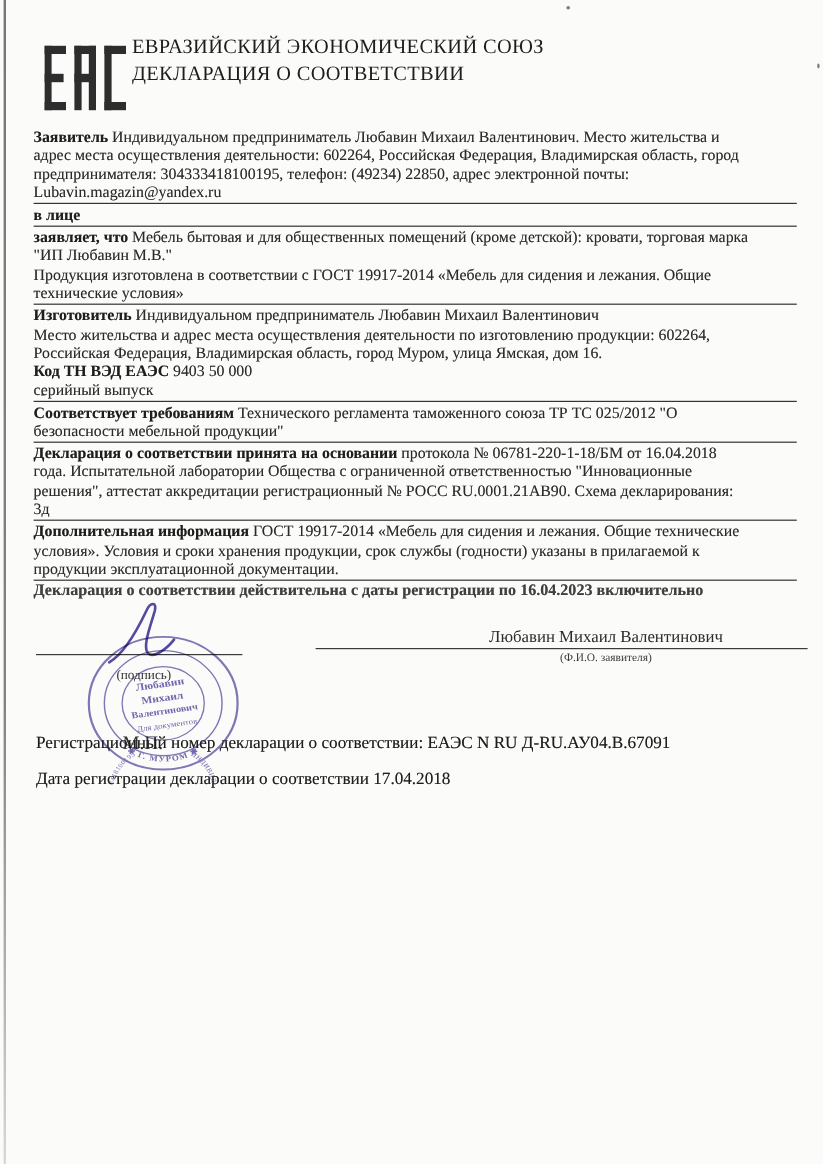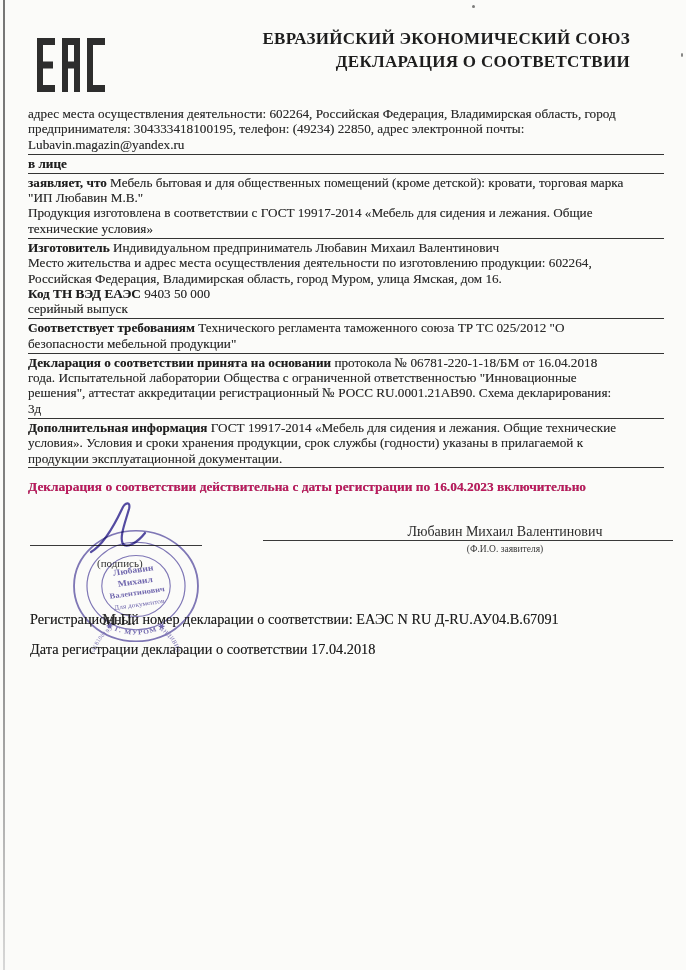--- a/index.html
+++ b/index.html
@@ -11,30 +11,30 @@
   .edge-line {
     position:absolute; left:3px; top:0; width:1.5px; height:970px;
     background:linear-gradient(#4a4a4a 0%, #5a5a5a 60%, #9a9a9a 85%, #cccccc 100%);
     opacity:.75;
   }
   .speck { position:absolute; background:#444; border-radius:50%; opacity:.7; }
   .eac-logo { position:absolute; left:37px; top:38px; width:68px; height:54px; }
   .eac-logo rect { fill:#2d2d2d; }
   .title {
     position:absolute; left:110px; top:27px; width:520px;
-    text-align:right; font-weight:bold; font-size:17px; line-height:23px;
+    text-align:left; font-weight:normal; font-size:17px; line-height:23px;
     color:#1d1d1d; letter-spacing:.3px;
   }
   .body-col { position:absolute; left:28px; top:105px; width:636px; }
   .sec { border-bottom:1.5px solid #343434; padding:1px 0 1.5px 0; }
   .ln { white-space:pre; font-size:13.2px; line-height:15.4px; color:#2b2b2b;
         text-shadow:0 0 .4px rgba(45,45,45,.45); }
   .ln b { color:#1e1e1e; }
-  .validity { margin-top:11px; font-weight:bold; font-size:13.4px; line-height:16px;
-              color:#be185d; white-space:pre; text-shadow:0 0 .4px rgba(45,45,45,.5); }
+  .validity { margin-top:0; font-weight:bold; font-size:13.4px; line-height:16px;
+              color:#404040; white-space:pre; text-shadow:0 0 .4px rgba(45,45,45,.5); }
   .name-block { position:absolute; left:305px; top:524px; width:400px; text-align:center;
                 font-size:14px; color:#2b2b2b; }
   .name-line-right { position:absolute; left:263px; top:540px; width:410px;
                      border-top:1.4px solid #3a3a3a; }
   .fio-caption { position:absolute; left:305px; top:544px; width:400px; text-align:center;
                  font-size:9.5px; color:#3a3a3a; }
   .sig-line-left { position:absolute; left:30px; top:545px; width:172px;
                    border-top:1.4px solid #3a3a3a; }
   .sign-caption { position:absolute; left:97px; top:549px; font-size:11px; color:#333;margin-top:8px; }
   .mp-caption { position:absolute; left:102px; top:567px; font-size:16px; color:#2f2f2f;margin-top:44px; }
@@ -75,20 +75,21 @@
   </svg>
 
   <div class="title">
     <div>ЕВРАЗИЙСКИЙ ЭКОНОМИЧЕСКИЙ СОЮЗ</div>
     <div>ДЕКЛАРАЦИЯ О СООТВЕТСТВИИ</div>
   </div>
 
   <div class="body-col">
 
     <div class="sec">
+      <div class="ln"><b>Заявитель</b><span> Индивидуальном предприниматель Любавин Михаил Валентинович. Место жительства и</span></div>
       <div class="ln">адрес места осуществления деятельности: 602264, Российская Федерация, Владимирская область, город</div>
       <div class="ln">предпринимателя: 304333418100195, телефон: (49234) 22850, адрес электронной почты:</div>
       <div class="ln">Lubavin.magazin@yandex.ru</div>
     </div>
 
     <div class="sec">
       <div class="ln"><b>в лице</b></div>
     </div>
 
     <div class="sec">

